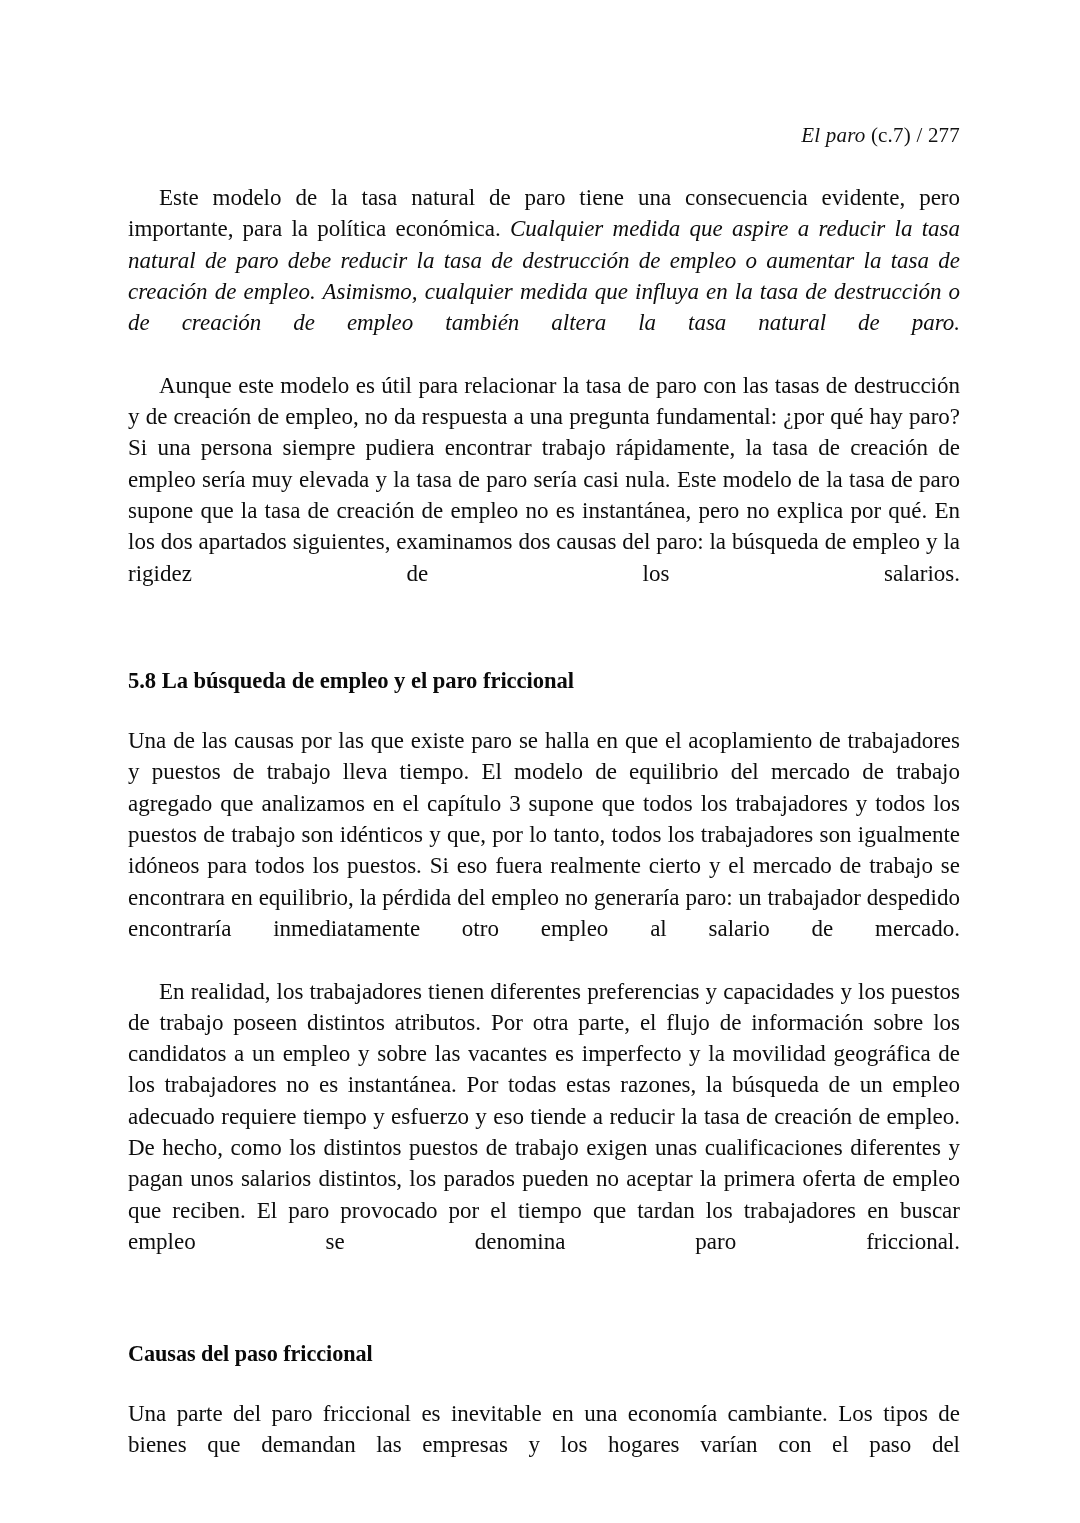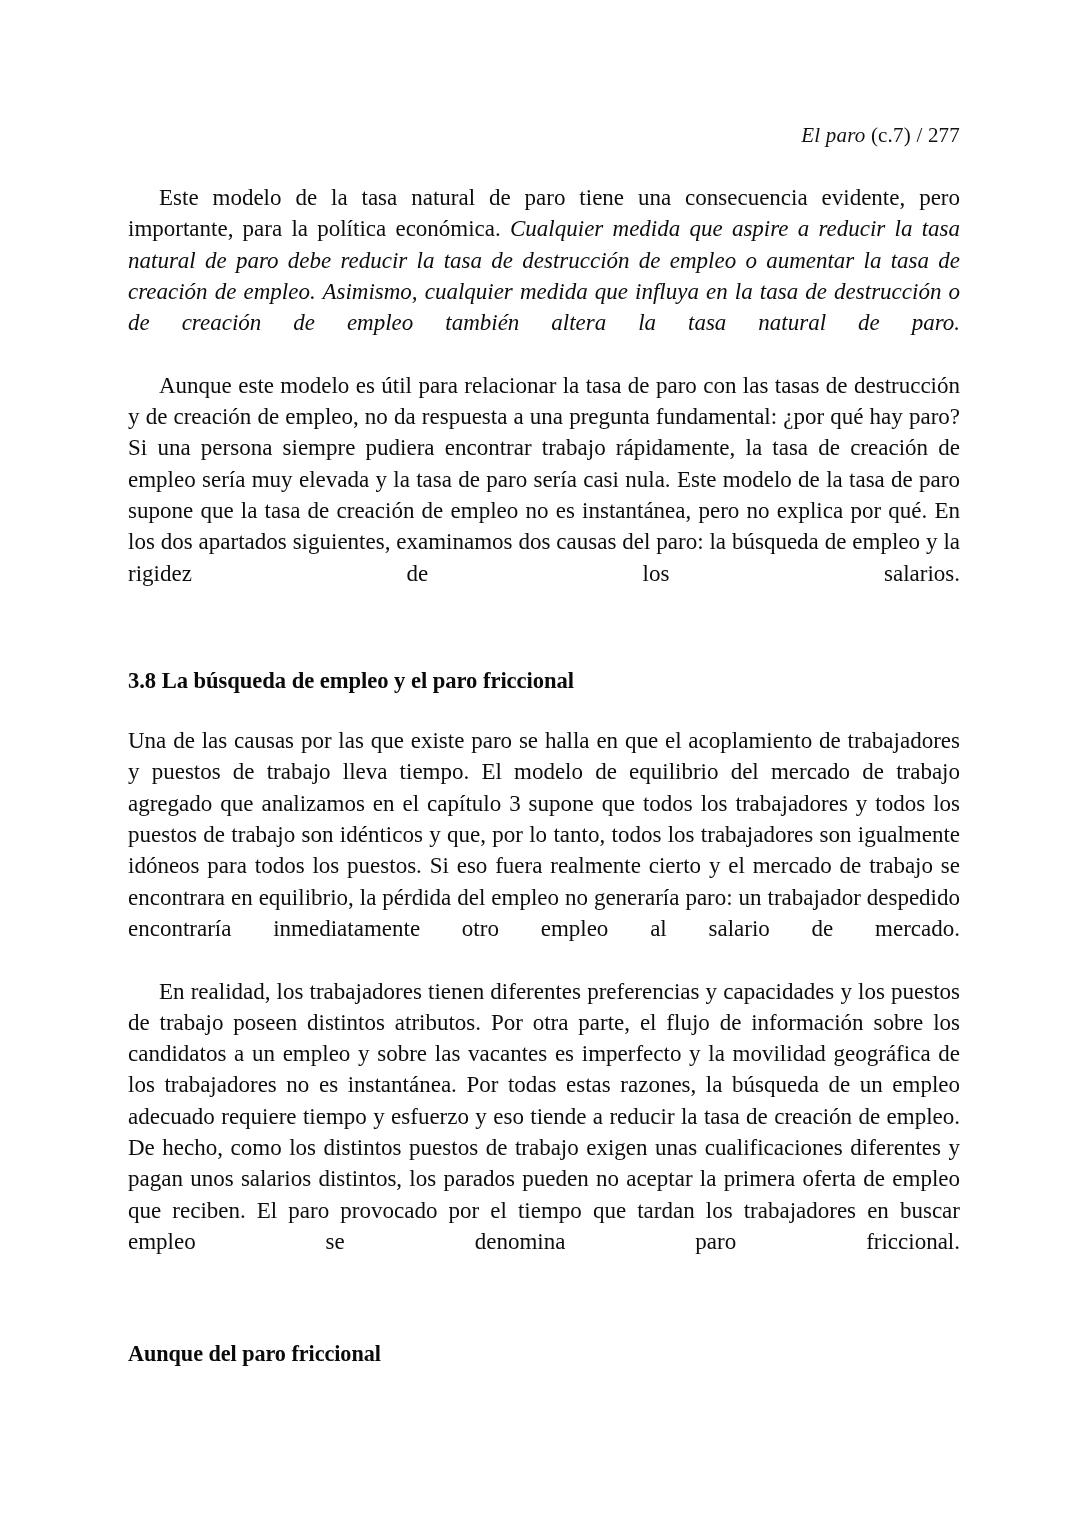--- a/index.html
+++ b/index.html
@@ -108,30 +108,31 @@
   </div>
 
   <div class="text-block">
 
     <p class="body-par indented"><span>Este modelo de la tasa natural de paro tiene una consecuencia evidente, pero importante, para la política económica. </span><span class="emph">Cualquier medida que aspire a reducir la tasa natural de paro debe reducir la tasa de destrucción de empleo o aumentar la tasa de creación de empleo. Asimismo, cualquier medida que influya en la tasa de destrucción o de creación de empleo también altera la tasa natural de paro.</span></p>
 
     <p class="body-par indented">Aunque este modelo es útil para relacionar la tasa de paro con las tasas de destrucción y de creación de empleo, no da respuesta a una pregunta fundamental: ¿por qué hay paro? Si una persona siempre pudiera encontrar trabajo rápidamente, la tasa de creación de empleo sería muy elevada y la tasa de paro sería casi nula. Este modelo de la tasa de paro supone que la tasa de creación de empleo no es instantánea, pero no explica por qué. En los dos apartados siguientes, examinamos dos causas del paro: la búsqueda de empleo y la rigidez de los salarios.</p>
 
     <div class="sp-before-section"></div>
 
-    <h2 class="section-head">3.8 La búsqueda de empleo y el paro friccional</h2>
+    <h2 class="section-head">5.8 La búsqueda de empleo y el paro friccional</h2>
 
     <div class="sp-after-section"></div>
 
     <p class="body-par">Una de las causas por las que existe paro se halla en que el acoplamiento de trabajadores y puestos de trabajo lleva tiempo. El modelo de equilibrio del mercado de trabajo agregado que analizamos en el capítulo 3 supone que todos los trabajadores y todos los puestos de trabajo son idénticos y que, por lo tanto, todos los trabajadores son igualmente idóneos para todos los puestos. Si eso fuera realmente cierto y el mercado de trabajo se encontrara en equilibrio, la pérdida del empleo no generaría paro: un trabajador despedido encontraría inmediatamente otro empleo al salario de mercado.</p>
 
     <p class="body-par indented"><span>En realidad, los trabajadores tienen diferentes preferencias y capacidades y los puestos de trabajo poseen distintos atributos. Por otra parte, el flujo de información sobre los candidatos a un empleo y sobre las vacantes es imperfecto y la movilidad geográfica de los trabajadores no es instantánea. Por todas estas razones, la búsqueda de un empleo adecuado requiere tiempo y esfuerzo y eso tiende a reducir la tasa de creación de empleo. De hecho, como los distintos puestos de trabajo exigen unas cualificaciones diferentes y pagan unos salarios distintos, los parados pueden no aceptar la primera oferta de empleo que reciben. El paro provocado por el tiempo que tardan los trabajadores en buscar empleo se denomina </span><span class="term">paro friccional</span><span>.</span></p>
 
     <div class="sp-before-sub"></div>
 
-    <h3 class="sub-head">Aunque del paro friccional</h3>
+    <h3 class="sub-head">Causas del paso friccional</h3>
 
     <div class="sp-after-sub"></div>
 
+    <p class="body-par">Una parte del paro friccional es inevitable en una economía cambiante. Los tipos de bienes que demandan las empresas y los hogares varían con el paso del</p>
 
   </div>
 
 </div>
 
 </body></html>

